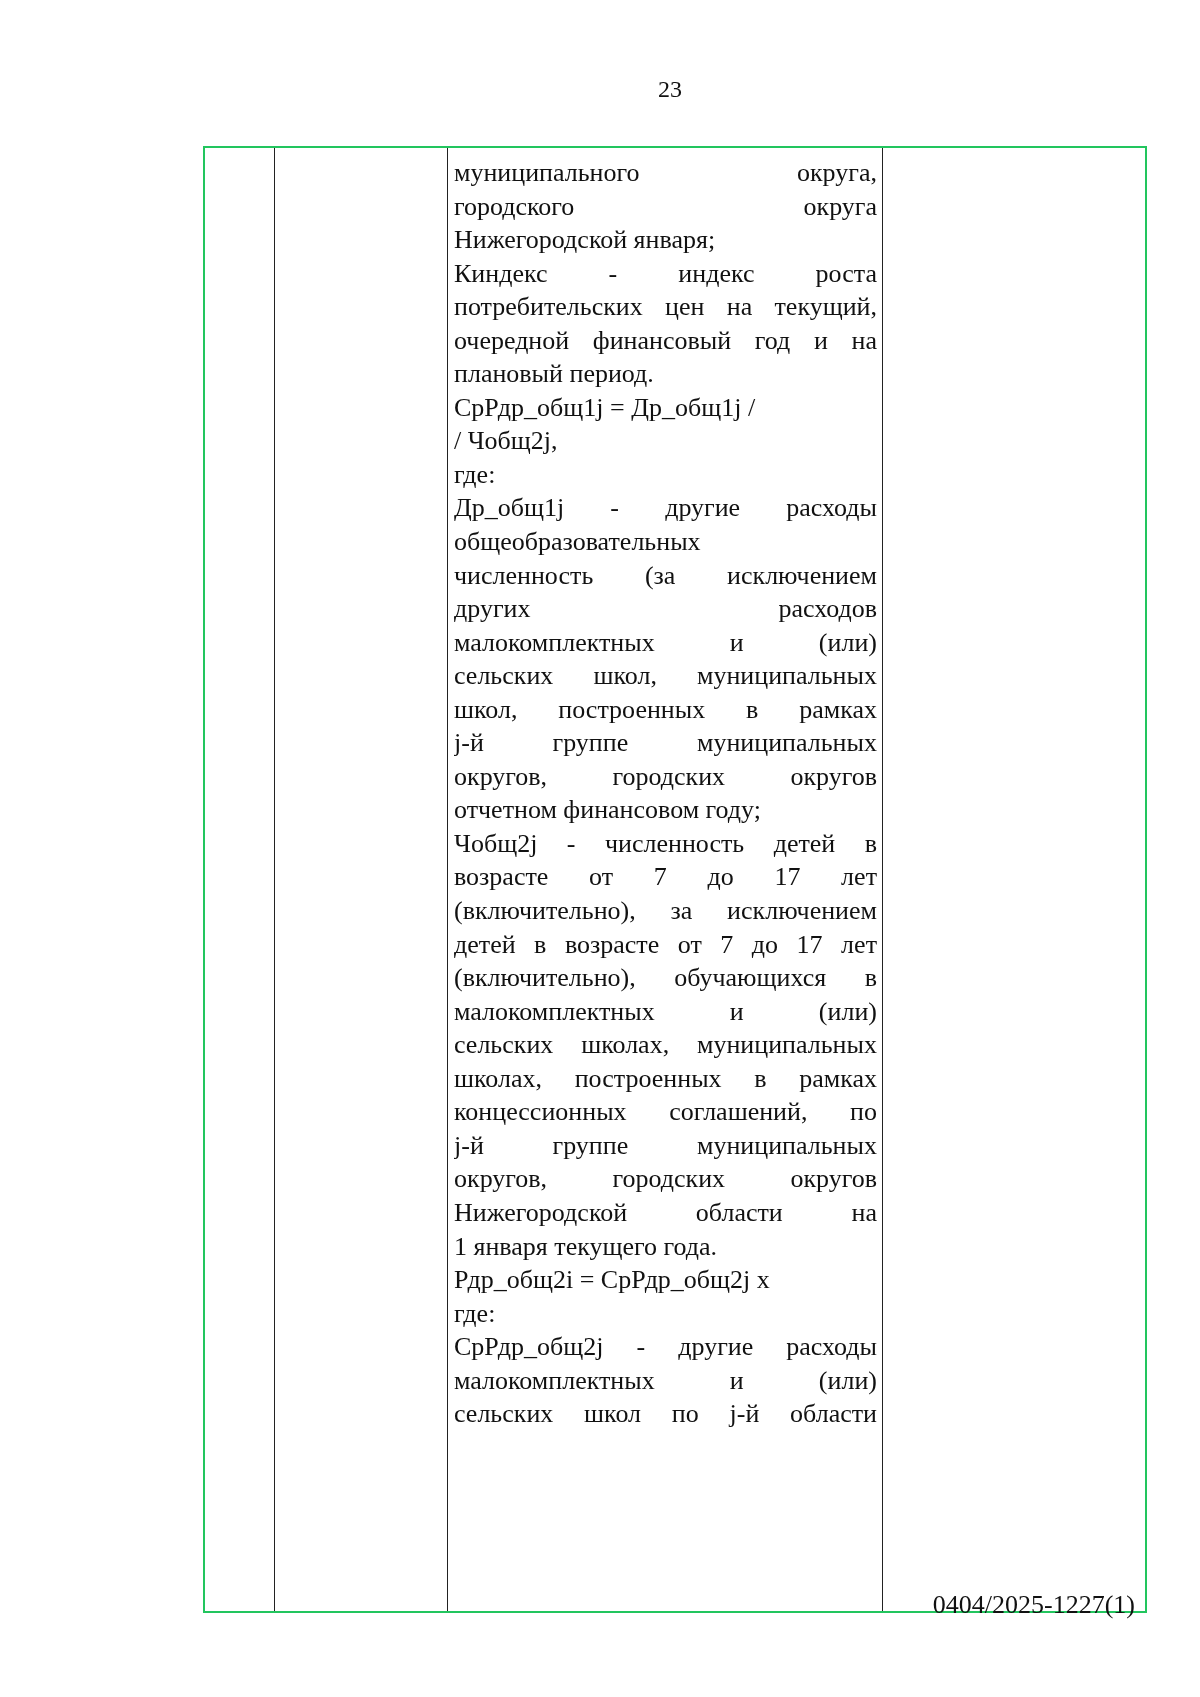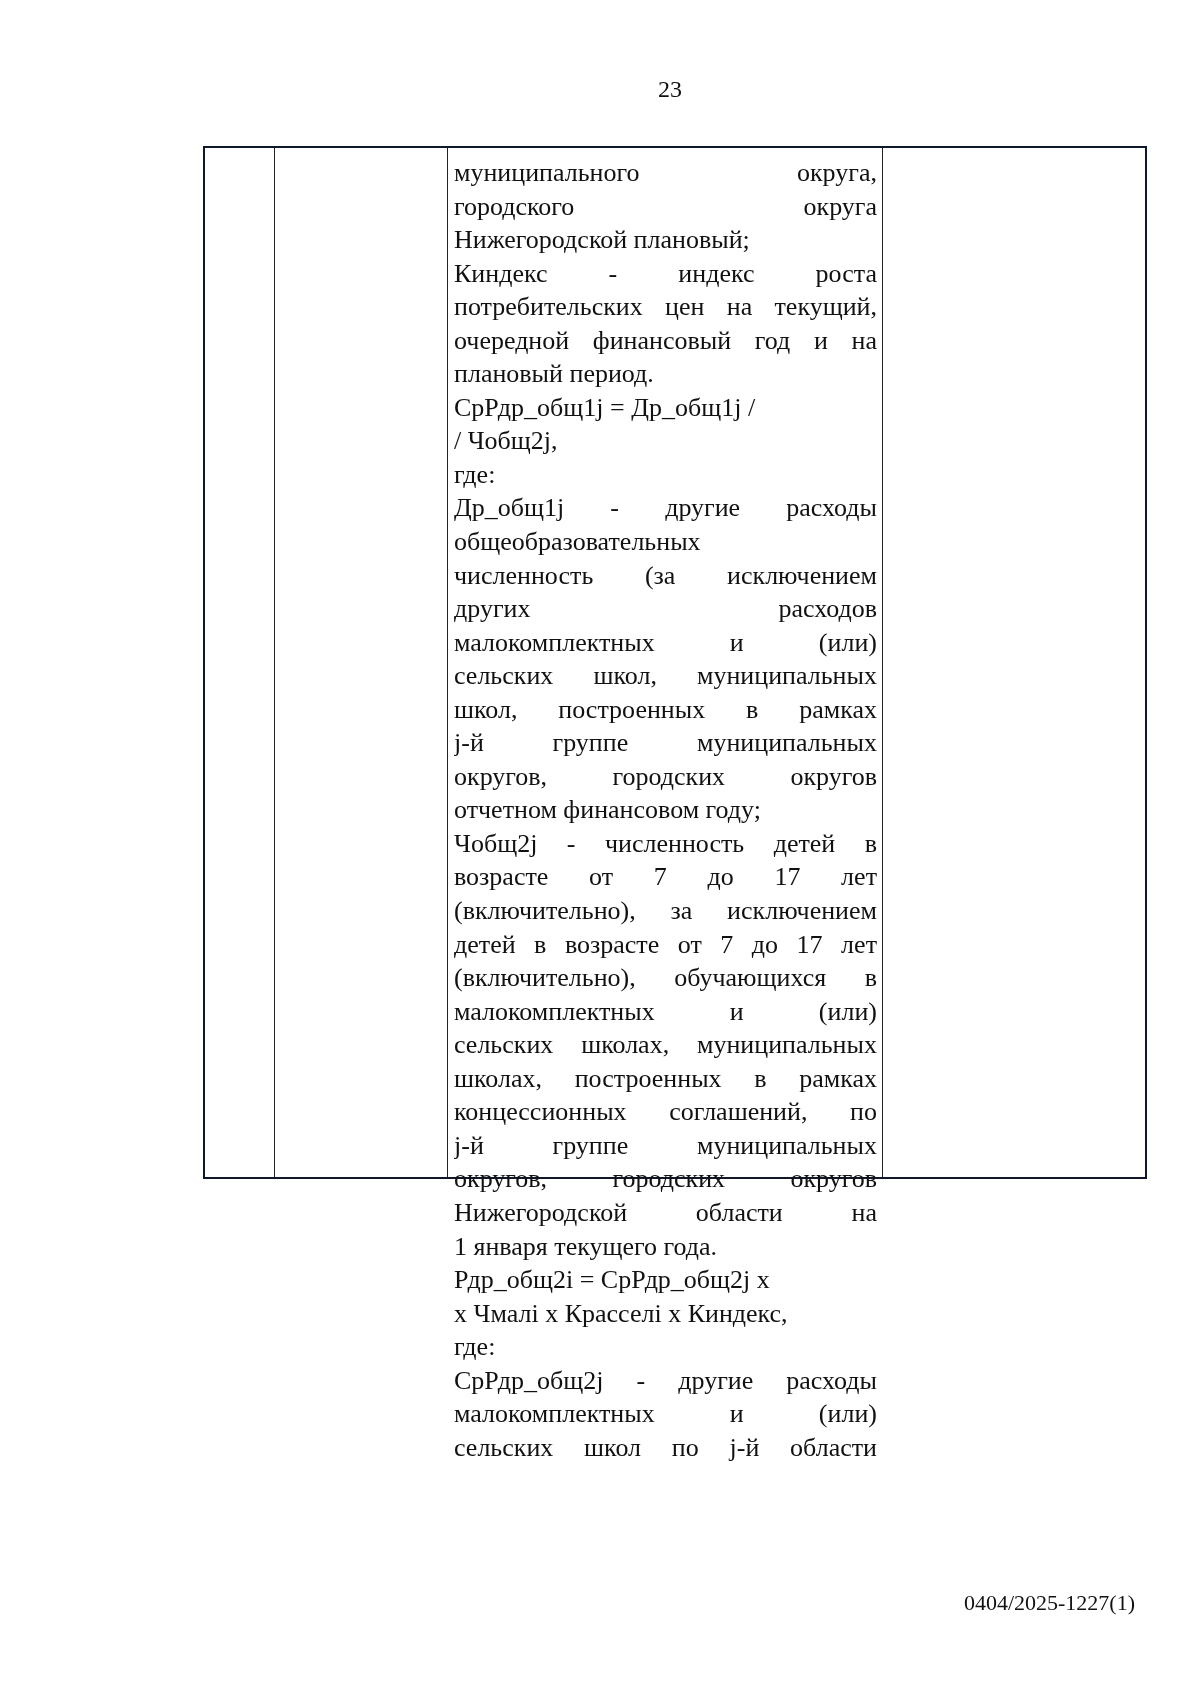--- a/index.html
+++ b/index.html
@@ -1,46 +1,46 @@
 <!DOCTYPE html>
 <html><head>
 <meta charset="utf-8">
 <style>
   html, body { margin: 0; padding: 0; background: #ffffff; }
   body { width: 1200px; height: 1697px; position: relative; overflow: hidden;
          font-family: "Liberation Serif", "DejaVu Serif", serif; color: #111; }
   .page-number { position: absolute; top: 76px; left: 0; width: 1340px; text-align: center;
                  font-size: 24px; }
-  .doc-table { position: absolute; top: 146px; left: 203px; width: 944px; height: 1033px;
-               border: 2px solid #0f172a; border-top-width: 2px; box-sizing: border-box; }
+  .doc-table { position: absolute; top: 146px; left: 203px; width: 944px; height: 1467px;
+               border: 2px solid #22c55e; border-top-width: 2px; box-sizing: border-box; }
   .col-line { position: absolute; top: 0; bottom: 0; border-left: 1.5px solid #222; }
   .col1 { left: 69px; }
   .col2 { left: 242px; }
   .col3 { left: 677px; }
   .text-col { position: absolute; top: 8px; left: 249px; width: 423px;
               font-size: 26px; line-height: 33.55px; }
   .ln { display: block; white-space: nowrap; height: 33.55px; }
   .ln.j { text-align: justify; text-align-last: justify; white-space: normal; overflow: hidden; }
   .ln.l { text-align: left; }
   .ln.c { }
-  .footer-code { position: absolute; top: 1590px; right: 65px; font-size: 22px; margin-left: 8px; }
+  .footer-code { position: absolute; top: 1590px; right: 65px; font-size: 26px; margin-left: 8px; }
 </style>
 </head>
 <body>
 
 <div class="page-number">23</div>
 
 <div class="doc-table">
   <div class="col-line col1"></div>
   <div class="col-line col2"></div>
   <div class="col-line col3"></div>
   <div class="text-col" id="text-col">
       <span class="ln j">муниципального округа,</span>
       <span class="ln j">городского округа</span>
-      <span class="ln l">Нижегородской плановый;</span>
+      <span class="ln l">Нижегородской января;</span>
       <span class="ln j">Киндекс - индекс роста</span>
       <span class="ln j">потребительских цен на текущий,</span>
       <span class="ln j">очередной финансовый год и на</span>
       <span class="ln l">плановый период.</span>
       <span class="ln c">СрРдр_общ1j = Др_общ1j /</span>
       <span class="ln c">/ Чобщ2j,</span>
       <span class="ln l">где:</span>
       <span class="ln j">Др_общ1j - другие расходы</span>
       <span class="ln l">общеобразовательных</span>
       <span class="ln j">численность (за исключением</span>
@@ -58,21 +58,20 @@
       <span class="ln j">(включительно), обучающихся в</span>
       <span class="ln j">малокомплектных и (или)</span>
       <span class="ln j">сельских школах, муниципальных</span>
       <span class="ln j">школах, построенных в рамках</span>
       <span class="ln j">концессионных соглашений, по</span>
       <span class="ln j">j-й группе муниципальных</span>
       <span class="ln j">округов, городских округов</span>
       <span class="ln j">Нижегородской области на</span>
       <span class="ln l">1 января текущего года.</span>
       <span class="ln c">Рдр_общ2i = СрРдр_общ2j x</span>
-      <span class="ln c">x Чмалi x Красселi x Киндекс,</span>
       <span class="ln l">где:</span>
       <span class="ln j">СрРдр_общ2j - другие расходы</span>
       <span class="ln j">малокомплектных и (или)</span>
       <span class="ln j">сельских школ по j-й области</span>
     </div>
 </div>
 
 <div class="footer-code">0404/2025-1227(1)</div>
 
 </body></html>

